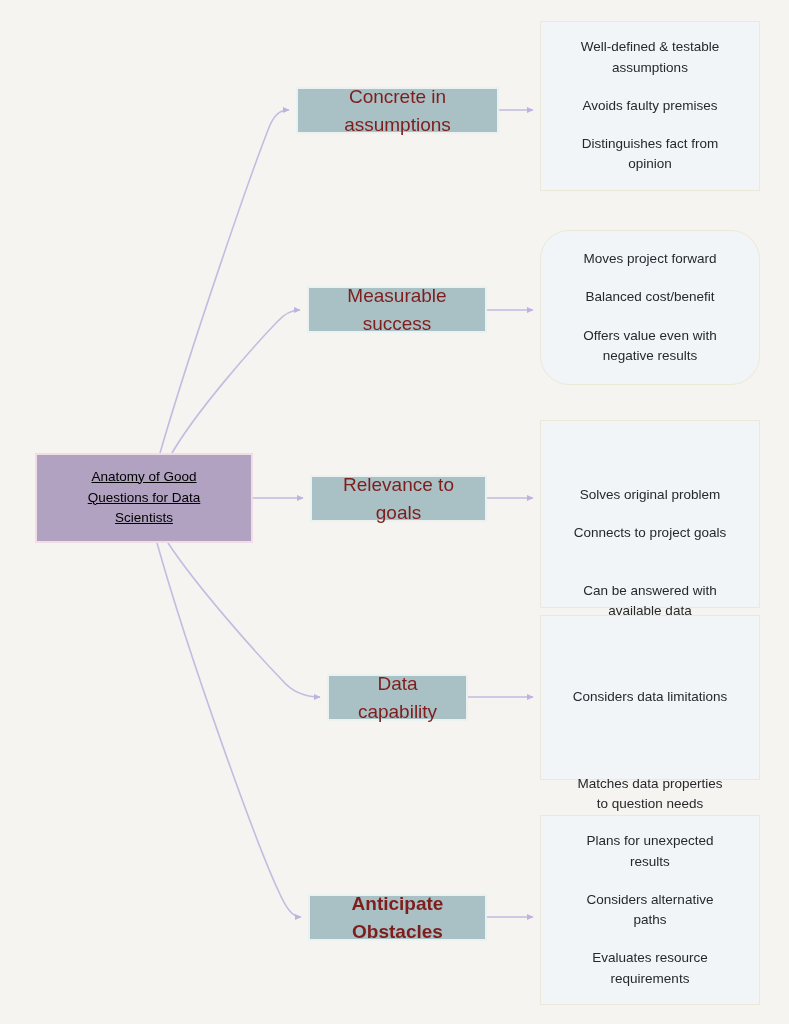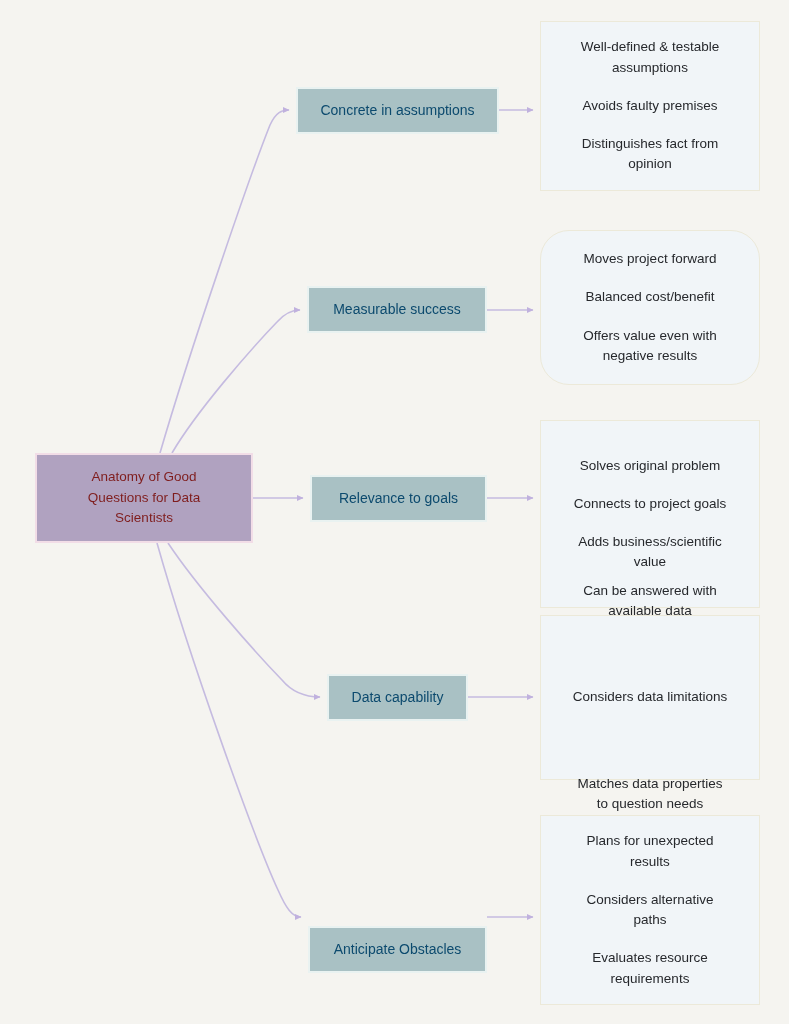--- a/index.html
+++ b/index.html
@@ -34,40 +34,41 @@
     border: 2px solid #f2dde7;
     display: flex;
     align-items: center;
     justify-content: center;
     text-align: center;
     z-index: 3;
   }
   .root-node .label {
     font-size: 13.5px;
     line-height: 1.55;
-    color: #7f1d1d;
+    color: #000000;
     padding: 0 14px;
     white-space: pre-line;
+    text-decoration: underline;
   }
 
   
   .branch-node {
     position: absolute;
     background: #a9c1c4;
     border: 2px solid #e9f2f1;
     display: flex;
     align-items: center;
     justify-content: center;
     text-align: center;
     z-index: 3;
   }
   .branch-node .label {
-    font-size: 14px;
+    font-size: 19px;
     line-height: 1.45;
-    color: #0c4a6e;
+    color: #7f1d1d;
     padding: 0 12px;
   }
 
   
   .detail-box {
     position: absolute;
     background: #f1f5f8;
     border: 1.5px solid #ece9d9;
     display: flex;
     flex-direction: column;
@@ -146,36 +147,34 @@
     <span class="detail-line">Offers value even with
 negative results</span>
   </div>
 
   <div class="branch-node" style="left:310px; top:475px; width:177px; height:47px;">
     <span class="label">Relevance to goals</span>
   </div>
   <div class="detail-box" style="left:540px; top:420px; width:220px; height:188px;">
     <span class="detail-line">Solves original problem</span>
     <span class="detail-line">Connects to project goals</span>
-    <span class="detail-line">Adds business/scientific
-value</span>
   </div>
 
   <div class="branch-node" style="left:327px; top:674px; width:141px; height:47px;justify-content:center;">
     <span class="label">Data capability</span>
   </div>
   <div class="detail-box" style="left:540px; top:615px; width:220px; height:165px;gap:48px;">
     <span class="detail-line">Can be answered with
 available data</span>
     <span class="detail-line">Considers data limitations</span>
     <span class="detail-line">Matches data properties
 to question needs</span>
   </div>
 
-  <div class="branch-node" style="left:308px; top:926px; width:179px; height:47px;">
+  <div class="branch-node" style="left:308px; top:894px; width:179px; height:47px;font-weight:bold;">
     <span class="label">Anticipate Obstacles</span>
   </div>
   <div class="detail-box" style="left:540px; top:815px; width:220px; height:190px;">
     <span class="detail-line">Plans for unexpected
 results</span>
     <span class="detail-line">Considers alternative
 paths</span>
     <span class="detail-line">Evaluates resource
 requirements</span>
   </div>

